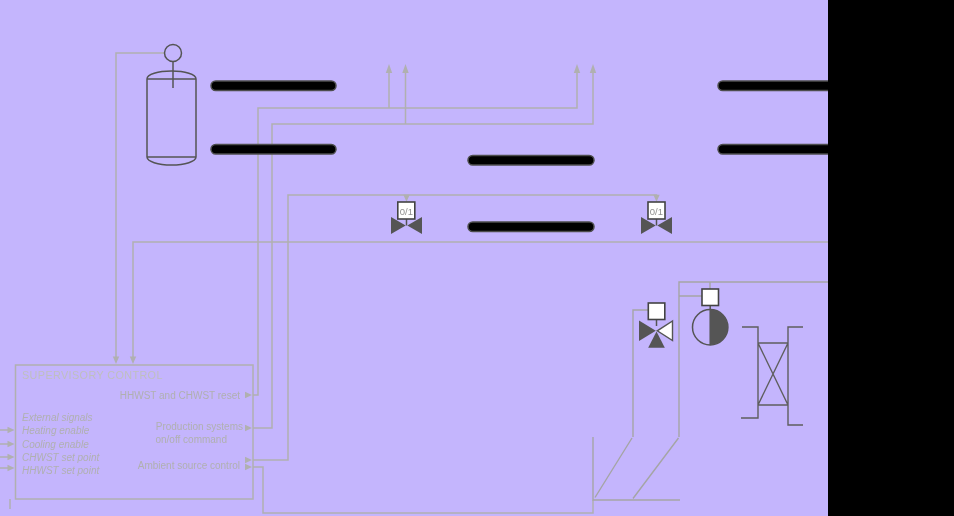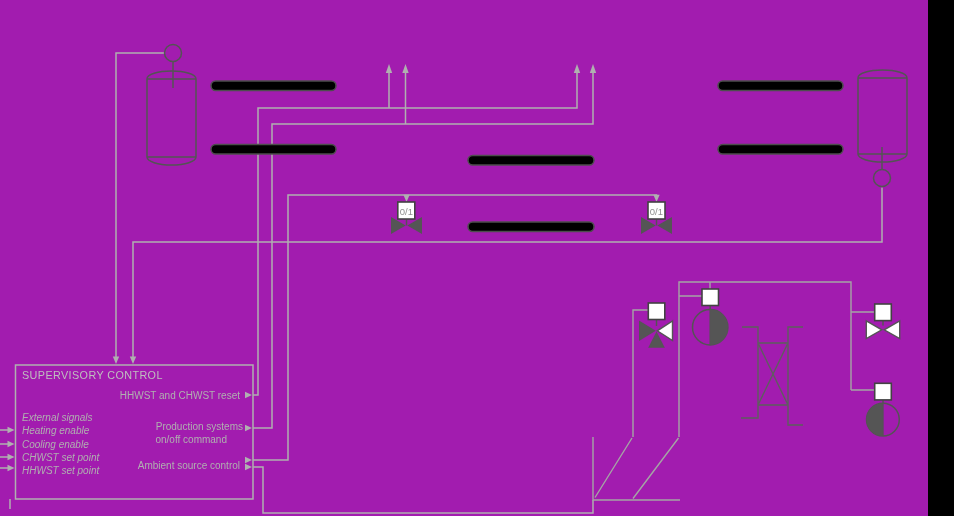--- a/index.html
+++ b/index.html
@@ -1,16 +1,16 @@
 <!DOCTYPE html>
 <html><head>
 <meta charset="utf-8">
 <style>
   html,body{margin:0;padding:0;background:#000;}
-  #stage{position:relative;width:928px;height:516px;background:#a21caf;overflow:hidden;}
+  #stage{position:relative;width:828px;height:516px;background:#c4b5fd;overflow:hidden;}
   svg{display:block;}
   svg text{font-family:"Liberation Sans","DejaVu Sans",sans-serif;fill:#b0b0b0;}
   .title{font-size:10.8px;letter-spacing:.4px;fill:#bfbfbf;}
   .lbl{font-size:10px;}
   .lbl-it{font-size:10px;font-style:italic;}
   .vlabel{font-size:9.5px;fill:#8f8f8f;}
   .ctl{stroke:#b0b0b0;stroke-width:1.5;fill:none;}
   .cir{stroke:#a5a5a5;stroke-width:1.4;fill:none;}
   .eqp{stroke:#545454;stroke-width:1.5;fill:none;}
   .cap{stroke:#4d4d4d;stroke-width:1.5;fill:#000;}

